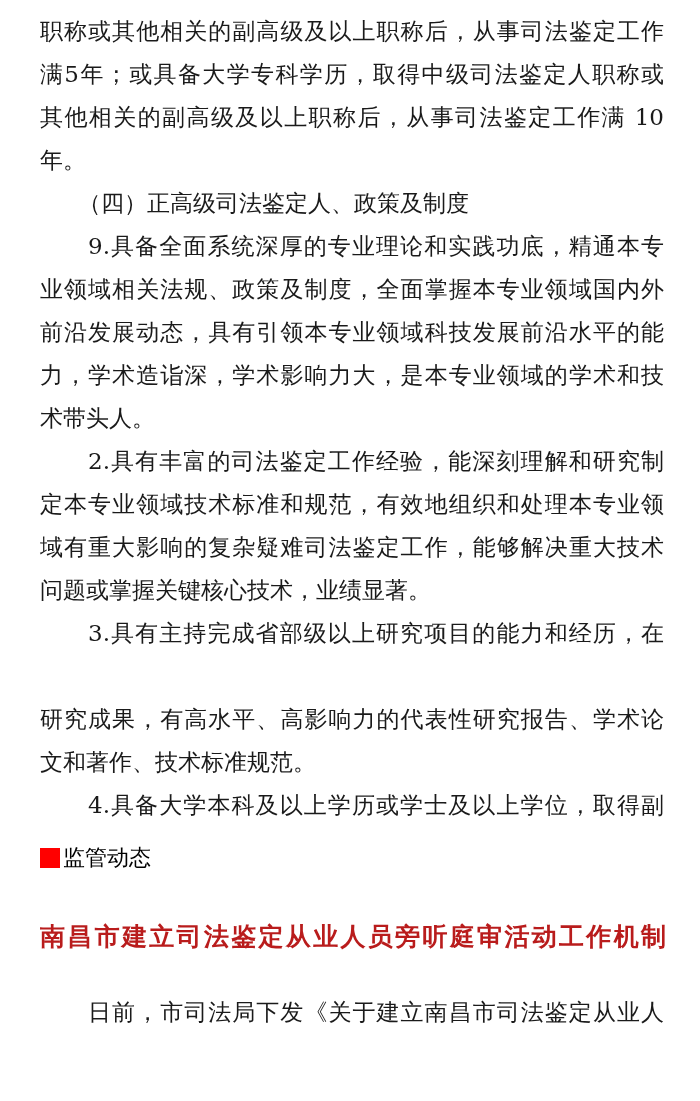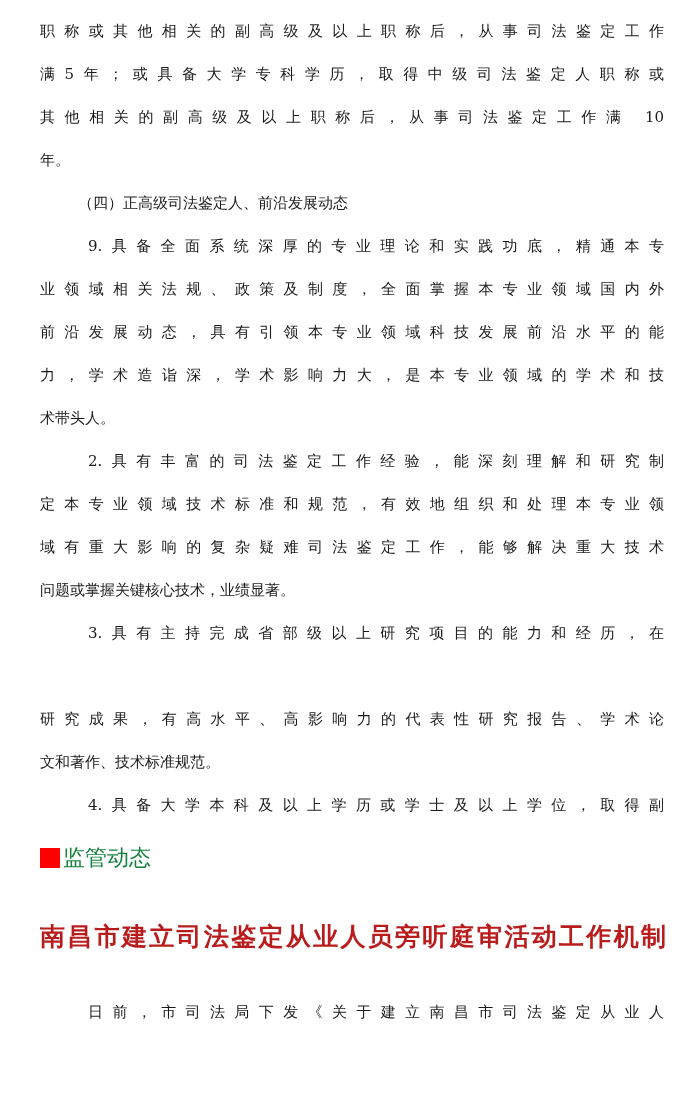--- a/index.html
+++ b/index.html
@@ -19,21 +19,21 @@
       position: absolute;
       left: 0; top: 0;
       width: 700px;
       height: 1101px;
     }
     .line {
       position: absolute;
       left: 40px;
       width: 624px;
       height: 30px;
-      font-size: 15px;
+      font-size: 23px;
       line-height: 30px;
       white-space: nowrap;
       text-align: justify;
       text-align-last: justify;
       letter-spacing: 0;
     }
     .line.last {
       text-align-last: left;
     }
     .line.indent {
@@ -42,21 +42,21 @@
     }
     .section-tag {
       position: absolute;
       left: 40px;
       top: 843px;
       height: 30px;
       display: flex;
       align-items: center;
       font-family: "DejaVu Sans", "Liberation Sans", sans-serif;
       font-size: 22px;
-      color: #15803d;
+      color: #000000;
     }
     .section-tag .square {
       display: inline-block;
       width: 20px;
       height: 20px;
       background: #ff0000;
       margin-right: 3px;
     }
     .article-title {
       position: absolute;
@@ -88,21 +88,21 @@
 </head>
 <body>
 
 <div class="page">
 
   <div class="line" style="top:16px">职称或其他相关的副高级及以上职称后，从事司法鉴定工作</div>
   <div class="line" style="top:59px">满5年；或具备大学专科学历，取得中级司法鉴定人职称或</div>
   <div class="line" style="top:102px">其他相关的副高级及以上职称后，从事司法鉴定工作满 10</div>
   <div class="line last" style="top:145px">年。</div>
 
-  <div class="line indent last" style="top:188px; left:78px;">（四）正高级司法鉴定人、前沿发展动态</div>
+  <div class="line indent last" style="top:188px; left:78px;">（四）正高级司法鉴定人、政策及制度</div>
 
   <div class="line indent" style="top:231px">9.具备全面系统深厚的专业理论和实践功底，精通本专</div>
   <div class="line" style="top:274px">业领域相关法规、政策及制度，全面掌握本专业领域国内外</div>
   <div class="line" style="top:317px">前沿发展动态，具有引领本专业领域科技发展前沿水平的能</div>
   <div class="line" style="top:360px">力，学术造诣深，学术影响力大，是本专业领域的学术和技</div>
   <div class="line last" style="top:403px">术带头人。</div>
 
   <div class="line indent" style="top:446px">2.具有丰富的司法鉴定工作经验，能深刻理解和研究制</div>
   <div class="line" style="top:489px">定本专业领域技术标准和规范，有效地组织和处理本专业领</div>
   <div class="line" style="top:532px">域有重大影响的复杂疑难司法鉴定工作，能够解决重大技术</div>

